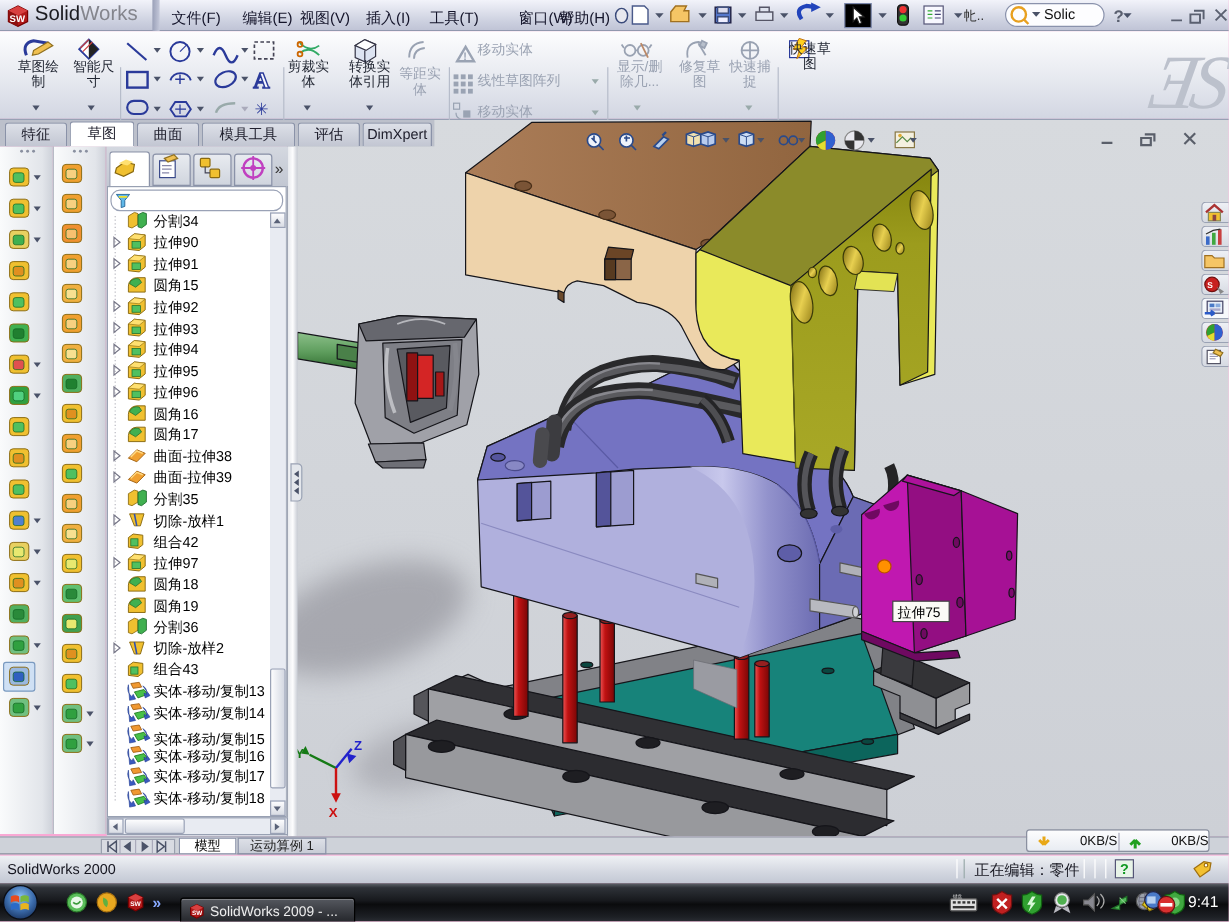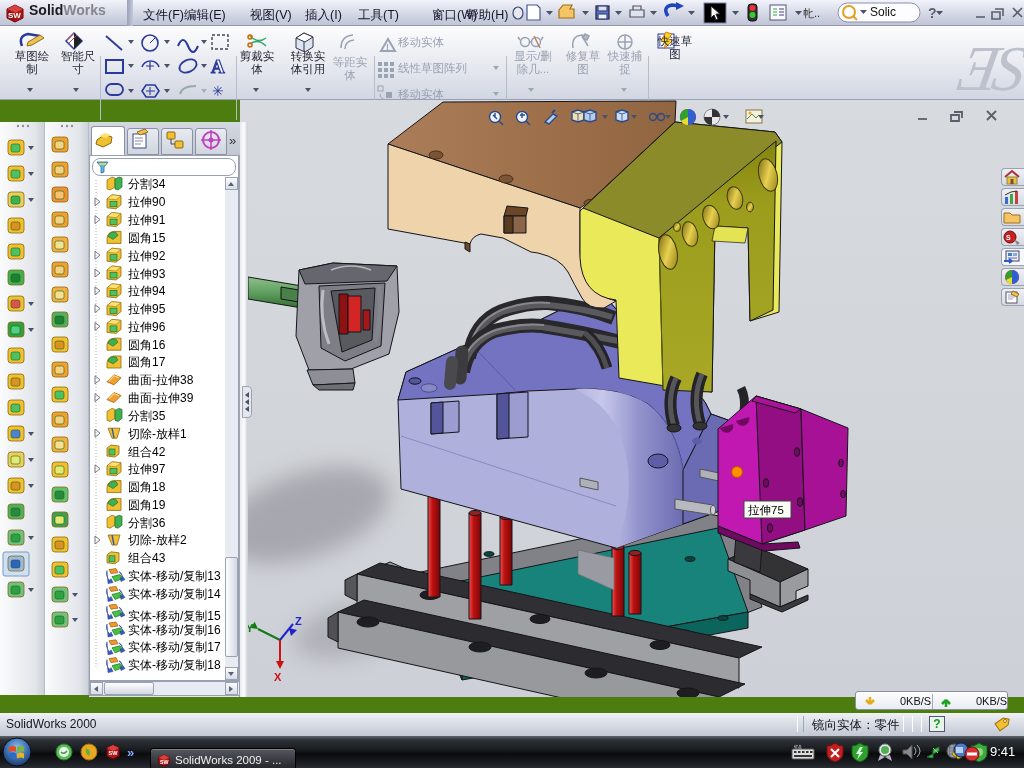--- a/index.html
+++ b/index.html
@@ -1,16 +1,16 @@
 <!DOCTYPE html>
 <html><head><meta charset="utf-8">
 <style>
 *{margin:0;padding:0;box-sizing:border-box}
 html,body{width:1024px;height:768px;overflow:hidden;font-family:"Liberation Sans",sans-serif}
-#root{position:relative;width:1024px;height:768px;background:#4d7c0f}
+#root{position:relative;width:1024px;height:768px;background:#f9a8d4}
 .abs{position:absolute}
 
 #title{left:0;top:0;width:1024px;height:26px;background:linear-gradient(#f2f3fa,#cdd1e0 70%,#c0c4d6);border-bottom:1px solid #9298ae}
 #title .menu{font-size:12.5px;color:#14142a;position:absolute;top:7px}
 
 #tbar{left:0;top:26px;width:1024px;height:74px;background:linear-gradient(#fdfdfe,#e4e7ee 60%,#d2d6e2);border-bottom:1px solid #98a0b4}
 .tbtxt{position:absolute;font-size:11.5px;color:#1f2430;text-align:center;line-height:12.5px;white-space:pre}
 .tbgray{color:#9aa2b2}
 .sep{position:absolute;top:32px;width:1px;height:64px;background:#b6bcca;top:30px}
 .dd{position:absolute;width:0;height:0;border-left:3.5px solid transparent;border-right:3.5px solid transparent;border-top:4px solid #4a5268}
@@ -37,24 +37,24 @@
 <body>
 <div id="root">
 
 <div class="abs" id="title">
  <svg class="abs" style="left:4px;top:3px" width="22" height="20" viewBox="0 0 22 20">
   <polygon points="3,6 11,2 19,6 19,15 11,19 3,15" fill="#b01818" stroke="#700" stroke-width="1"></polygon>
   <polygon points="3,6 11,2 19,6 11,10" fill="#d84040"></polygon>
   <polygon points="3,6 11,10 11,19 3,15" fill="#8f1010"></polygon>
   <text x="4" y="15" font-size="8" font-weight="bold" fill="#fff" font-family="Liberation Sans">SW</text>
  </svg>
- <span class="abs" style="left:29px;top:2px;font-size:14px;font-weight:bold;color:#1b1b20;letter-spacing:0">Solid<span style="color:#84858d">Works</span></span>
+ <span class="abs" style="left:29px;top:2px;font-size:17px;font-weight:normal;color:#1b1b20;letter-spacing:0">Solid<span style="color:#84858d">Works</span></span>
  <span class="abs" style="left:127px;top:0;width:6px;height:26px;background:linear-gradient(90deg,#9aa0b8,#c4c8da)"></span>
  <span class="menu" style="left:143px">文件(F)</span>
- <span class="menu" style="left:184px">编辑(E)</span>
+ <span class="menu" style="left:202px">编辑(E)</span>
  <span class="menu" style="left:250px">视图(V)</span>
  <span class="menu" style="left:305px">插入(I)</span>
  <span class="menu" style="left:358px">工具(T)</span>
  <span class="menu" style="left:432px">窗口(W)</span>
  <span class="menu" style="left:466px">帮助(H)</span>
  <svg class="abs" style="left:508px;top:0" width="516" height="26" viewBox="0 0 516 26">
   <g stroke="#3a4a7a" fill="none" stroke-width="1.2">
    <ellipse cx="10" cy="13" rx="5" ry="6" fill="#e8e8ee"></ellipse>
    <path d="M19,5 h10 l3,3 v12 h-13 z" fill="#fff" stroke="#4a5a8a"></path>
    <path d="M51,10 l4,-5 h9 l-2,4 h4 v9 h-15 z" fill="#f5c565" stroke="#a07020"></path>
@@ -225,20 +225,28 @@
  <div class="dd" style="left:493px;top:40px;border-top-color:#9aa"></div>
       <div class="dd" style="left:493px;top:66px;border-top-color:#9aa"></div>
  <div class="sep" style="left:506px"></div>
  <div class="tbtxt tbgray" style="left:508px;top:24px;width:50px">显示/删<br>除几...</div>
       <div class="dd" style="left:528px;top:62px;border-top-color:#9aa"></div>
  <div class="tbtxt tbgray" style="left:558px;top:24px;width:50px">修复草<br>图</div>
  <div class="tbtxt tbgray" style="left:602px;top:24px;width:46px">快速捕<br>捉</div>
       <div class="dd" style="left:621px;top:62px;border-top-color:#9aa"></div>
  <div class="sep" style="left:648px"></div>
  <div class="tbtxt" style="left:652px;top:9px;width:46px">快速草<br>图</div>
+</div>
+<div class="abs" id="tabrow">
+ <div class="tab" style="left:4px;width:52px">特征</div>
+ <div class="tab act" style="left:58px;width:54px">草图</div>
+ <div class="tab" style="left:114px;width:52px">曲面</div>
+ <div class="tab" style="left:168px;width:78px">模具工具</div>
+ <div class="tab" style="left:248px;width:52px">评估</div>
+ <div class="tab" style="left:302px;width:58px">DimXpert</div>
 </div>
 <svg class="abs" id="vp" style="left:240px;top:100px" width="784" height="597" viewBox="240 100 784 597">
 <defs>
  <filter id="blur1" x="-50%" y="-50%" width="200%" height="200%">
           <feGaussianBlur stdDeviation="11"></feGaussianBlur>
         </filter>
  <linearGradient id="tanTop" x1="0" y1="0" x2="1" y2="0">
           <stop offset="0" stop-color="#ab7d58"></stop>
           <stop offset="1" stop-color="#91653f"></stop>
         </linearGradient>
@@ -799,25 +807,40 @@
 <div class="abs" id="splitter" style="left:240px;top:122px;width:8px;height:575px;background:linear-gradient(90deg,#e8eaee,#fdfdfe 50%,#c8ccd4)"></div>
 <div class="abs" style="left:242px;top:386px;width:10px;height:32px;background:#e4e7ec;border:1px solid #9aa2b4;border-radius:0 4px 4px 0">
  <svg width="9" height="28" viewBox="0 0 9 28">
         <g fill="#4a5268">
           <path d="M6,5 l-4,3 4,3 z"></path>
           <path d="M6,12 l-4,3 4,3 z"></path>
           <path d="M6,19 l-4,3 4,3 z"></path>
         </g>
       </svg>
 </div>
+<div class="abs" id="mtabs">
+ <div class="abs" style="left:84px;top:1px;width:62px;height:13px;background:#d8dbe2;border:1px solid #9aa0ae;display:flex">
+  <svg width="60" height="11" viewBox="0 0 60 11" style="margin:auto">
+          <g fill="#4a5268">
+            <path d="M5,1 v9 M12,1 l-6,4.5 6,4.5 z" stroke="#4a5268" stroke-width="1.2" fill="none"></path>
+            <path d="M24,1 l-6,4.5 6,4.5 z"></path>
+            <path d="M33,1 l6,4.5 -6,4.5 z"></path>
+            <path d="M46,1 l6,4.5 -6,4.5 z M53,1 v9" stroke="#4a5268" stroke-width="1.2" fill="none"></path>
+          </g>
+          <path d="M15,0 v11 M28,0 v11 M42,0 v11" stroke="#aab" stroke-width="1"></path>
+        </svg>
+ </div>
+ <div class="abs" style="left:149px;top:0;width:48px;height:14px;background:#fff;border:1px solid #8a92a8;font-size:11px;text-align:center;line-height:13px">模型</div>
+ <div class="abs" style="left:198px;top:0;width:74px;height:14px;background:linear-gradient(#dde0e7,#c8ccd6);border:1px solid #8a92a8;font-size:11px;text-align:center;line-height:13px;color:#222">运动算例 1</div>
+</div>
 <div class="abs" id="status">
  <span class="abs" style="left:6px;top:4px;font-size:12px;color:#15151f">SolidWorks 2000</span>
  <span class="abs" style="left:797px;top:3px;width:1px;height:16px;background:#fff"></span>
  <span class="abs" style="left:803px;top:3px;width:1px;height:16px;background:#9aa"></span>
- <span class="abs" style="left:812px;top:4px;font-size:12.5px;color:#15151f">镜向实体：零件</span>
+ <span class="abs" style="left:812px;top:4px;font-size:12.5px;color:#15151f">正在编辑：零件</span>
  <span class="abs" style="left:903px;top:3px;width:1px;height:16px;background:#fff"></span>
  <span class="abs" style="left:912px;top:3px;width:1px;height:16px;background:#fff"></span>
  <span class="abs" style="left:921px;top:3px;width:1px;height:16px;background:#fff"></span>
  <span class="abs" style="left:929px;top:3px;width:16px;height:16px;background:#e8f4e8;border:1px solid #557;color:#119922;font-weight:bold;font-size:12px;text-align:center;line-height:15px">?</span>
  <svg class="abs" style="left:993px;top:3px" width="18" height="17" viewBox="0 0 18 17">
         <path d="M2,9 L9,2 h6 v6 L8,15 z" fill="#f2c030" stroke="#a07010" transform="rotate(10 9 9)"></path>
         <circle cx="12" cy="5" r="1.5" fill="#fff" stroke="#a07010"></circle>
       </svg>
 </div>
 <div class="abs" id="taskbar">

